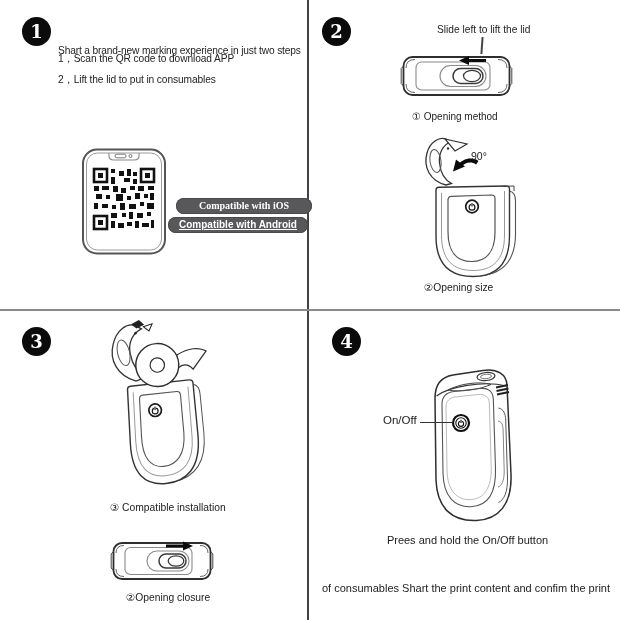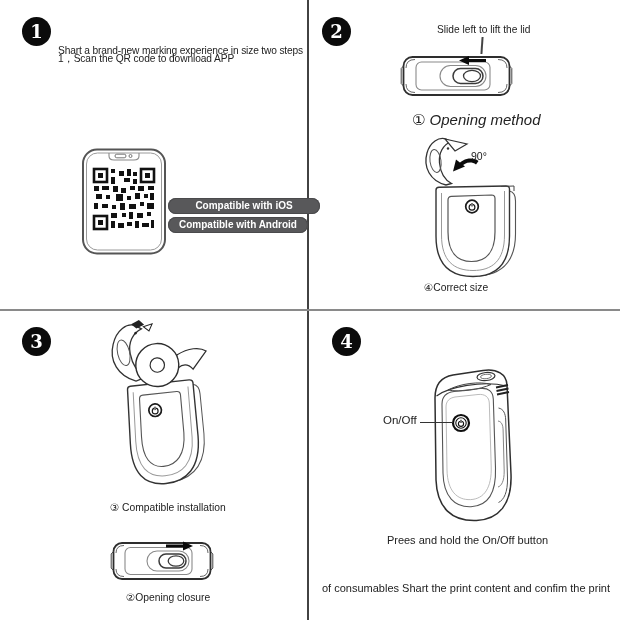--- a/index.html
+++ b/index.html
@@ -25,27 +25,27 @@
   #s1-intro{left:58px;top:45px;font-size:10.2px;letter-spacing:-0.15px;white-space:nowrap;}
   #s1-sub0{left:58px;top:52px;font-size:10.2px;letter-spacing:-0.1px;white-space:nowrap;}
   #s1-sub1{left:58px;top:73px;font-size:10.2px;letter-spacing:-0.1px;white-space:nowrap;}
   #s1-scan{left:57px;top:130px;font-size:10.4px;letter-spacing:-0.1px;white-space:nowrap;}
   #phone{left:80px;top:147px;}
   .pill{
     background:#58585a;color:#fff;border-radius:9px;text-align:center;
     font-size:10px;font-weight:bold;line-height:16px;height:16px;white-space:nowrap;
     box-shadow:0 0 0 1px #4a4a4c inset;
   }
-  #pill-ios{left:168px;top:198px;width:152px;}
-  #pill-android{left:168px;top:217px;width:140px;}
+  #pill-ios{left:176px;top:198px;width:136px;font-family:Liberation Serif, serif;}
+  #pill-android{left:168px;top:217px;width:140px;text-decoration:underline;}
   
   #s2-callout{left:437px;top:24px;font-size:10.2px;white-space:nowrap;}
   #s2-leader{left:481px;top:37px;width:1.5px;height:17px;background:#444;transform:rotate(4deg);}
   #topview-open{left:400px;top:53px;}
-  #s2-cap1{left:412px;top:111px;font-size:15px;white-space:nowrap;font-style:italic;}
+  #s2-cap1{left:412px;top:111px;font-size:10px;white-space:nowrap;}
   #device-open{left:415px;top:135px;}
   #s2-angle{left:471px;top:150px;font-size:10.5px;white-space:nowrap;}
   #s2-cap2{left:424px;top:281px;font-size:10.3px;white-space:nowrap;}
   
   #device-roll{left:105px;top:316px;}
   #s3-cap1{left:110px;top:501px;font-size:10.3px;white-space:nowrap;}
   #topview-closed{left:110px;top:539px;}
   #s3-cap2{left:126px;top:591px;font-size:10.3px;white-space:nowrap;}
   
   #device-front{left:428px;top:366px;}
@@ -60,22 +60,23 @@
 </style>
 </head>
 <body>
 
 <div id="canvas">
 
   <div class="abs" id="div-v"></div>
   <div class="abs" id="div-h"></div>
 
   <div class="abs badge" id="badge1">1</div>
-  <div class="abs" id="s1-intro">Shart a brand-new marking experience in size two steps</div>
+  <div class="abs" id="s1-intro">Shart a brand-new marking experience in just two steps</div>
   <div class="abs" id="s1-sub0">1，Scan the QR code to download APP</div>
+  <div class="abs" id="s1-sub1">2，Lift the lid to put in consumables</div>
 
   <div class="abs" id="phone">
     <svg width="88" height="110" viewBox="0 0 88 110">
       <rect x="3" y="2.5" width="82" height="104" rx="14" fill="#fff" stroke="#555" stroke-width="2"></rect>
       <rect x="6.5" y="6" width="75" height="97" rx="11" fill="none" stroke="#9a9a9a" stroke-width="1"></rect>
       <path d="M29 6 L29 9 Q29 13 34 13 L54 13 Q59 13 59 9 L59 6" fill="none" stroke="#8a8a8a" stroke-width="1.1"></path>
       <rect x="35" y="7.2" width="11" height="3.6" rx="1.8" fill="none" stroke="#777" stroke-width="1"></rect>
       <circle cx="50.5" cy="9" r="1.5" fill="none" stroke="#777" stroke-width="1"></circle>
       <g fill="#111">
         <rect x="14" y="22" width="13" height="13" fill="none" stroke="#111" stroke-width="2.6"></rect>
@@ -170,21 +171,21 @@
       </g>
       <g>
         <circle cx="57" cy="71.5" r="6.3" fill="#fff" stroke="#1a1a1a" stroke-width="1.7"></circle>
         <circle cx="57" cy="72.3" r="2.9" fill="none" stroke="#1a1a1a" stroke-width="1.2"></circle>
         <line x1="57" y1="68.6" x2="57" y2="71" stroke="#fff" stroke-width="1.8"></line>
         <line x1="57" y1="67.9" x2="57" y2="71.4" stroke="#1a1a1a" stroke-width="1.1"></line>
       </g>
     </svg>
   </div>
   <div class="abs" id="s2-angle">90°</div>
-  <div class="abs" id="s2-cap2">④Correct size</div>
+  <div class="abs" id="s2-cap2">②Opening size</div>
 
   <div class="abs badge" id="badge3">3</div>
 
   <div class="abs" id="device-roll">
     <svg width="110" height="180" viewBox="0 0 110 180">
       <g transform="rotate(-3 55 120)">
         <path d="M90.7 70 C95.5 71 97 74.5 97.2 80 L99 120 C100 148 88 163 66 166.5" fill="none" stroke="#555" stroke-width="1"></path>
         <path d="M25 72 Q25 69 28 68.8 L87 65.5 Q90.5 65.5 90.7 68.5 L93 122 C94 154 79 167 58.5 167.8 C37 168.6 25 156 25 126 Z" fill="#fff" stroke="#333" stroke-width="1.4"></path>
         <path d="M30.5 75 L30.5 124 C30.5 150 41 160.5 58 160 C75 159.5 87.5 149 87 123 L85.5 72" fill="none" stroke="#999" stroke-width="1"></path>
         <path d="M36.5 82 Q36.5 78.5 40 78.3 L74 76.5 Q77.5 76.4 77.6 80 L79 118 C79.6 140 70 150 57 150.5 C44 151 36.5 141 36.5 120 Z" fill="none" stroke="#555" stroke-width="1.1"></path>

